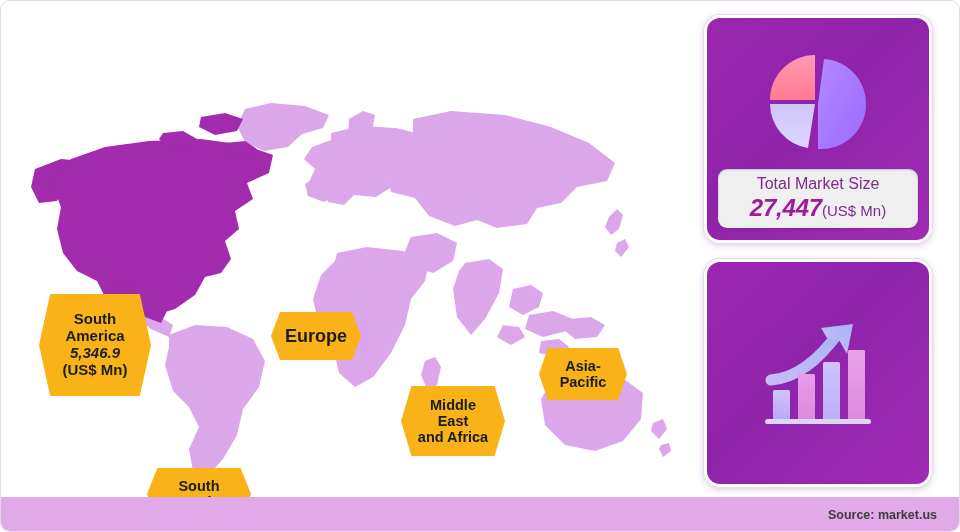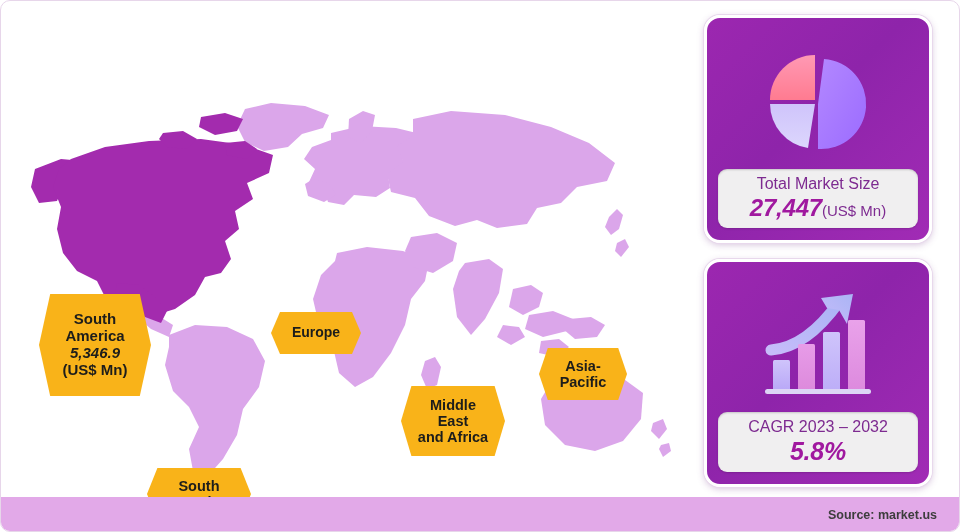--- a/index.html
+++ b/index.html
@@ -45,21 +45,21 @@
     line-height: 1.12;
     clip-path: polygon(10% 0%, 90% 0%, 100% 50%, 90% 100%, 10% 100%, 0% 50%);
     filter: drop-shadow(2px 3px 2px rgba(60,30,70,.33));
     padding: 4px 2px;
   }
   .hex .ln { display: block; white-space: nowrap; }
   .hex .val { font-style: italic; }
 
   #hex-na     { left: 26px;  top: 201px; width: 112px; height: 102px; font-size: 15px; }
   #hex-sa     { left: 134px; top: 375px; width: 104px; height: 52px;  font-size: 14.5px; }
-  #hex-eu     { left: 258px; top: 219px; width: 90px;  height: 42px;  font-size: 14px; }
+  #hex-eu     { left: 258px; top: 219px; width: 90px;  height: 48px;  font-size: 18px; }
   #hex-mea    { left: 388px; top: 293px; width: 104px; height: 70px;  font-size: 14.5px; }
   #hex-apac   { left: 526px; top: 255px; width: 88px;  height: 52px;  font-size: 14.5px; }
 
   
   .card {
     position: absolute; left: 703px; width: 228px;
     border-radius: 16px;
     background: linear-gradient(135deg, #9c27b0 0%, #8e24aa 45%, #a12bb5 100%);
     border: 3px solid #ffffff;
     box-shadow: 0 0 0 1px #e8d8ec, 0 2px 7px rgba(120,60,140,.30);
@@ -262,25 +262,19 @@
         </defs>
         <path d="M14 62 C 40 60, 62 42, 82 14" stroke="url(#arr)" stroke-width="11" fill="none" stroke-linecap="round"></path>
         <path d="M64 10 L96 6 L90 36 L82 22 L70 20 Z" fill="url(#arr)"></path>
         <rect x="16" y="72" width="17" height="30" rx="1.5" fill="url(#b1)"></rect>
         <rect x="41" y="56" width="17" height="46" rx="1.5" fill="url(#b2)"></rect>
         <rect x="66" y="44" width="17" height="58" rx="1.5" fill="url(#b3)"></rect>
         <rect x="91" y="32" width="17" height="70" rx="1.5" fill="url(#b4)"></rect>
         <rect x="8" y="101" width="106" height="5" rx="2.5" fill="#dcd5f5"></rect>
       </svg>
     </div>
-    <div class="value-box">
-      <div class="vb-label">CAGR 2023 – 2032</div>
-      <div class="vb-value">
-        <span class="vb-num solo">5.8%</span>
-      </div>
-    </div>
   </div>
 
   <div id="footer-band"></div>
 
 
   <div id="source">Source: market.us</div>
 </div>
 
 </body></html>

